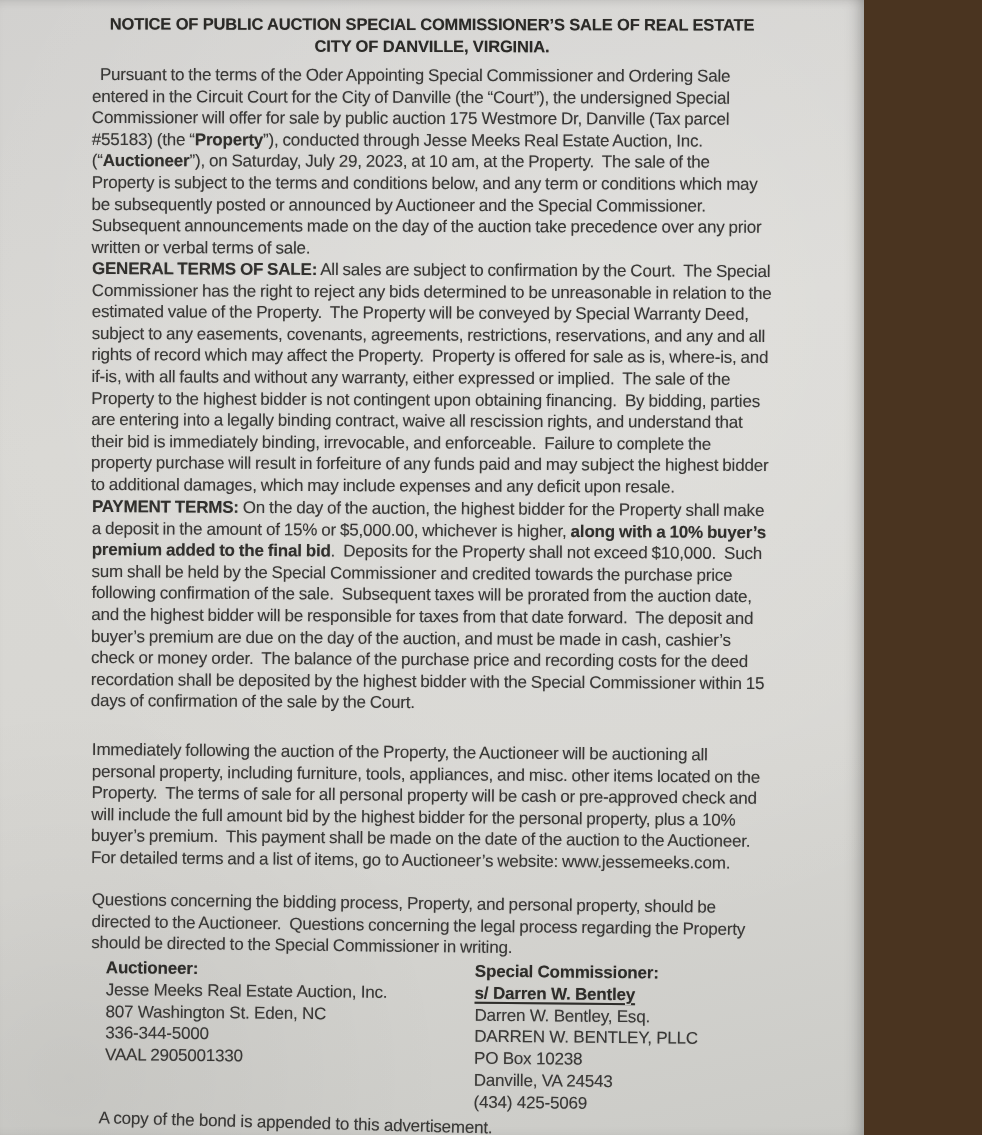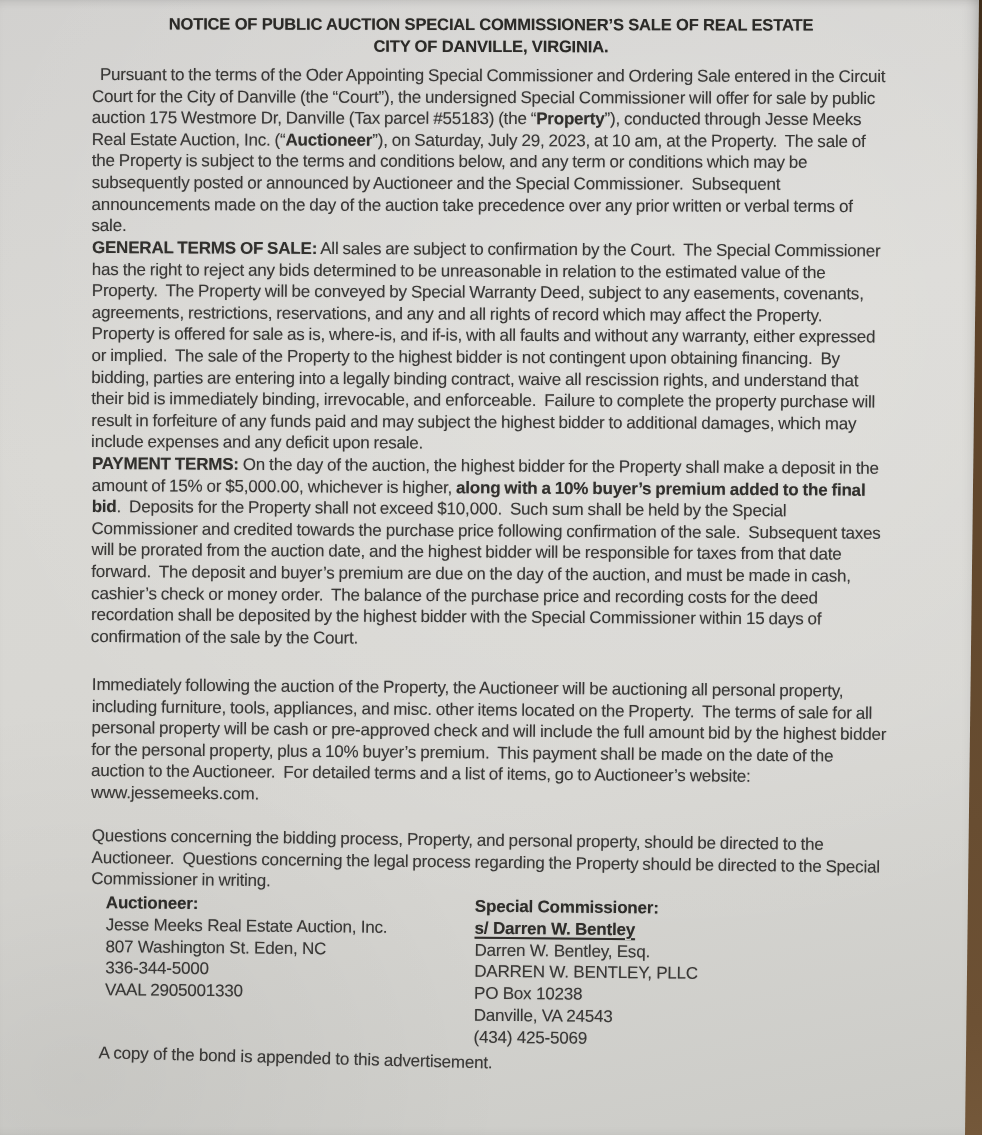--- a/index.html
+++ b/index.html
@@ -4,21 +4,21 @@
 <style>
   * { margin: 0; padding: 0; box-sizing: border-box; }
   html, body { width: 982px; height: 1135px; }
   body {
     font-family: "Liberation Sans", sans-serif;
     overflow: hidden;
     background: #4a3420;
   }
   .scene {
     position: relative;
-    width: 982px;
+    width: 864px;
     height: 1135px;
     background: linear-gradient(180deg, #3f2d1a 0%, #5a3f26 18%, #63492e 55%, #6d5134 90%, #74583a 100%);
   }
   
   .paper {
     position: absolute;
     inset: 0;
     clip-path: polygon(0 0, 979px 0, 965px 1135px, 0 1135px);
     background:
       radial-gradient(120% 90% at 68% 28%, rgba(255,255,255,0.22), rgba(255,255,255,0) 62%),

